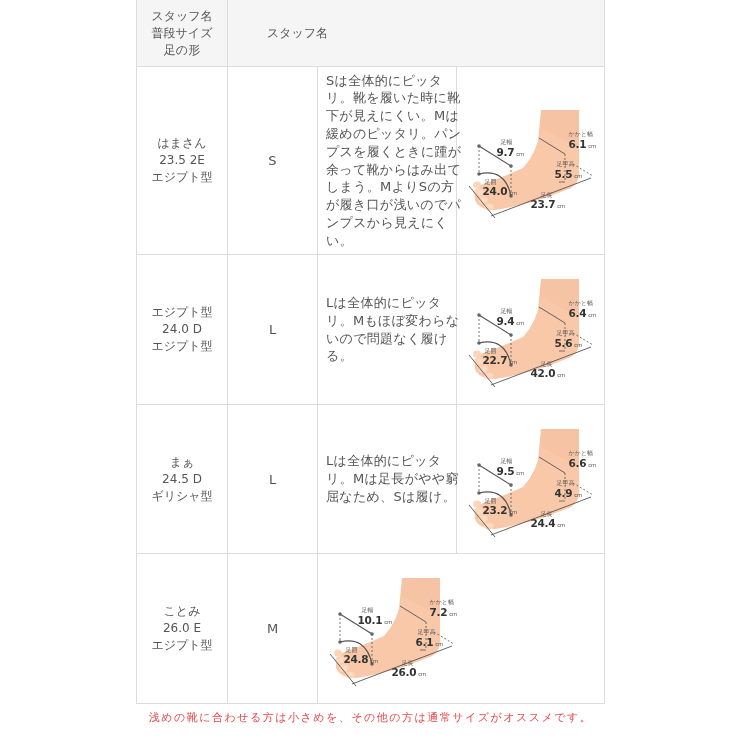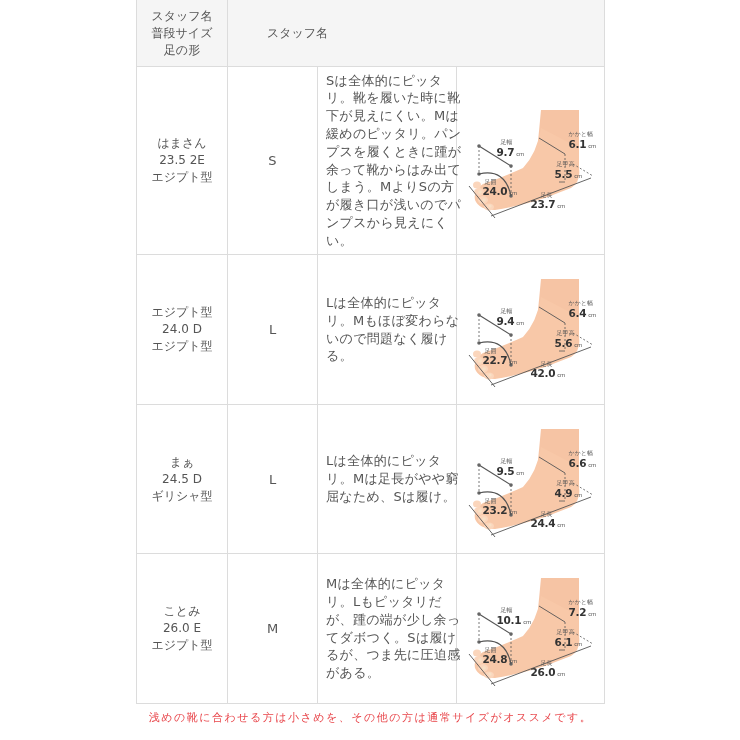--- a/index.html
+++ b/index.html
@@ -259,30 +259,20 @@
   <div class="cell c-staff">
     <div class="staff-text">
       <span>ことみ</span>
       <span>26.0 E</span>
       <span>エジプト型</span>
     </div>
   </div>
   <div class="cell c-size">
     <span class="size-text">M</span>
   </div>
-  <div class="cell c-comment">
-    <div class="comment-text">
-          <span>Mは全体的にピッタ</span>
-          <span>リ。Lもピッタリだ</span>
-          <span>が、踵の端が少し余っ</span>
-          <span>てダボつく。Sは履け</span>
-          <span>るが、つま先に圧迫感</span>
-          <span>がある。</span>
-        </div>
-  </div>
   <div class="cell c-foot">
     <div class="foot">
       <svg width="140" height="125" viewBox="0 0 140 125">
 
         <path d="M80 12 L118 12 L118 70 Q118 82 108 86 L72 96 Z" fill="#f6c4a4"></path>
 
         <path d="M80 30 Q76 55 62 70 Q40 80 22 86 Q12 92 14 102 Q18 112 34 112 Q60 108 84 100 L110 90 Q120 84 118 70 L118 50 Z" fill="#f8c8a8"></path>
 
         <ellipse cx="18" cy="94" rx="5" ry="4" fill="#fbd6bc"></ellipse>
         <ellipse cx="22" cy="102" rx="5" ry="4" fill="#fbd6bc"></ellipse>

